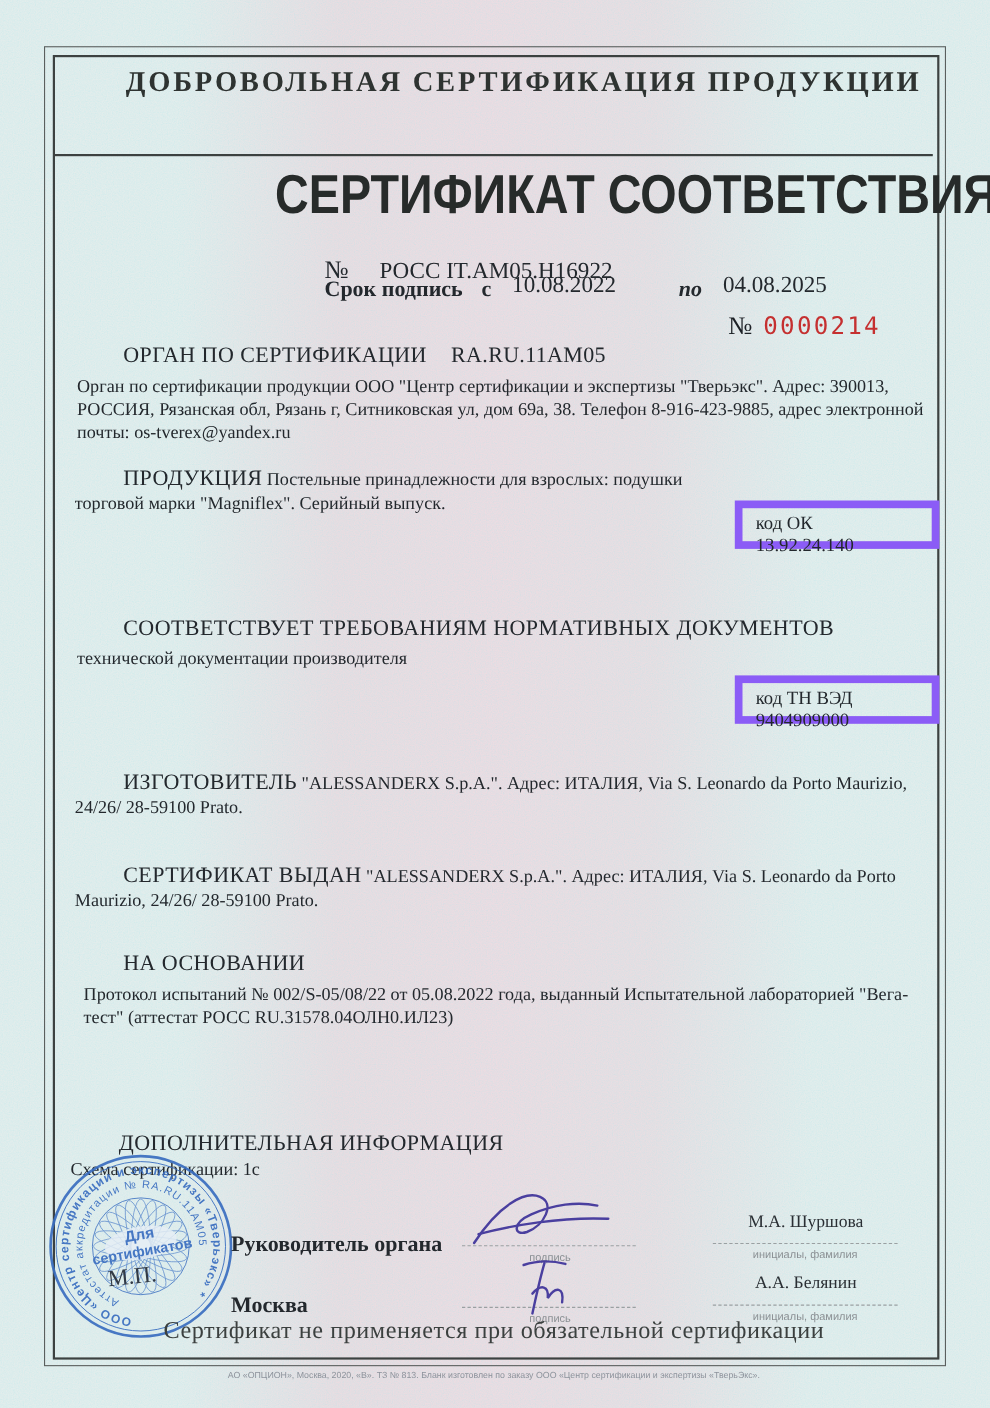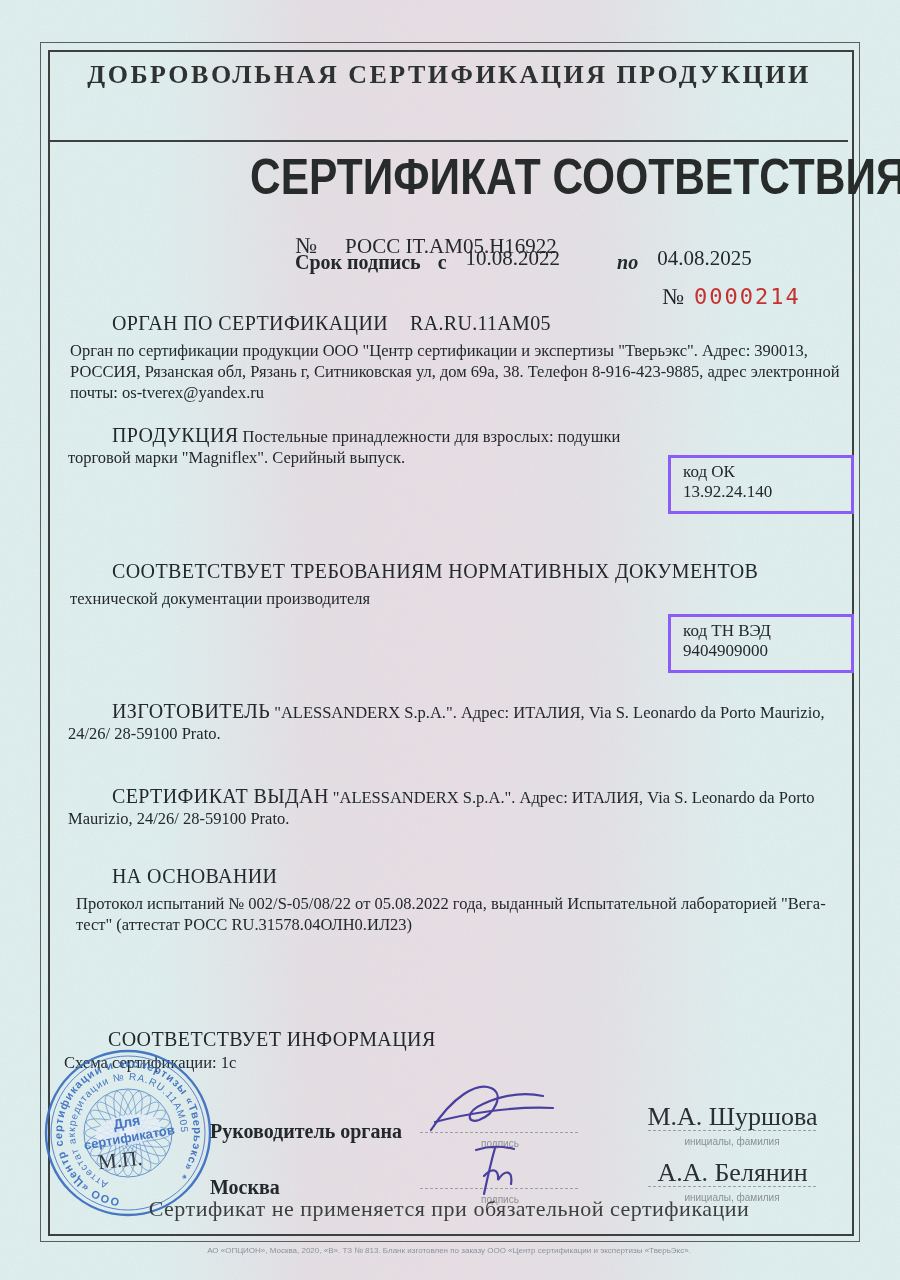--- a/index.html
+++ b/index.html
@@ -11,44 +11,44 @@
       rgba(241,210,220,.62) 50%, rgba(238,205,215,.45) 66%, rgba(236,205,214,0) 82%);}
   svg.noise{position:absolute;inset:0;width:100%;height:100%;opacity:.5;}
   .border-outer{position:absolute;left:40px;top:42px;width:818px;height:1198px;
     border:1px solid #5a5f5e;}
   .border-inner{position:absolute;left:48px;top:50px;width:802px;height:1182px;
     border:2px solid #3c4140;}
   .hdr-divider{position:absolute;left:50px;top:140px;width:798px;height:0;
     border-top:2px solid #3c4140;}
   .abs{position:absolute;}
   .hdr-top{left:50px;top:60px;width:798px;text-align:center;
-    font-size:26px;font-weight:bold;letter-spacing:2.5px;color:#2e3331;}
+    font-size:26px;font-weight:bold;letter-spacing:2.5px;color:#2e3331;padding-left:27px;}
   .title{left:250px;top:148px;width:710px;font-family:"Liberation Sans",sans-serif;
     font-weight:bold;font-size:50px;letter-spacing:0;color:#272b2a;
     transform:scaleX(.85);transform-origin:left top;white-space:nowrap;}
   .no-line{left:295px;top:213px;font-size:21px;color:#23282d;margin-top:20px;}
   .no-line .nosign{font-size:23px;margin-right:28px;}
   .validity{left:295px;top:250px;font-size:20px;color:#23282d;}
   .validity b{font-weight:bold;}
   .validity .date{font-size:21px;position:relative;top:-4px;}
   .blankno{left:662px;top:284px;font-size:23px;color:#1d2126;}
   .blankno .digits{font-family:"DejaVu Sans Mono",monospace;color:#c53030;
     letter-spacing:2px;font-size:22px;margin-left:10px;}
   .sec-label{font-weight:normal;font-size:20px;letter-spacing:.4px;color:#23282d;margin-left:44px;}
   .sec-code{font-size:20px;color:#23282d;font-weight:normal;letter-spacing:.3px;}
   .body-text{font-size:16.5px;line-height:21px;color:#23282d;}
   .inline-text{font-size:16.5px;line-height:21px;color:#23282d;font-weight:normal;letter-spacing:0;}
-  .codebox{position:absolute;left:668px;width:186px;height:59px;
-    border:3px solid #8b5cf6;padding:4px 0 0 12px;box-sizing:border-box;
+  .codebox{position:absolute;left:668px;width:186px;height:44px;
+    border:7px solid #8b5cf6;padding:4px 0 0 12px;box-sizing:border-box;
     font-size:17px;line-height:20px;color:#23282d;}
   .sig-label{font-size:20px;font-weight:bold;color:#23282d;}
   .dashline{position:absolute;border-bottom:1.5px dashed #9aa0a2;height:0;}
   .tiny-cap{position:absolute;font-family:"Liberation Sans",sans-serif;
     font-size:10px;color:#8b9094;text-align:center;}
-  .sig-name{position:absolute;font-size:26px;color:#2a2f34;text-align:center;}
+  .sig-name{position:absolute;font-size:16px;color:#2a2f34;text-align:center;}
   .disclaimer{left:50px;top:1196px;width:798px;text-align:center;
     font-size:22px;color:#3b403f;letter-spacing:.5px;}
   .fineprint{left:50px;top:1246px;width:798px;text-align:center;
     font-family:"Liberation Sans",sans-serif;font-size:8px;color:#8d939c;}
   .mp{font-size:21px;color:#323a46;transform:rotate(-6deg);}
   .stamp-wrap{left:33px;top:1038px;width:190px;height:190px;opacity:.92;}
   .sig-svg{position:absolute;}
 </style>
 </head>
 <body>
@@ -114,21 +114,21 @@
 </div>
 
 <div class="abs" style="left:68px;top:785px;width:760px;">
   <span class="sec-label">СЕРТИФИКАТ ВЫДАН</span>
   <span class="inline-text">"ALESSANDERX S.p.A.". Адрес: ИТАЛИЯ, Via S. Leonardo da Porto Maurizio, 24/26/ 28-59100 Prato.</span>
 </div>
 
 <div class="abs sec-label" style="left:68px;top:865px;">НА ОСНОВАНИИ</div>
 <div class="abs body-text" style="left:76px;top:893px;width:772px;">Протокол испытаний № 002/S-05/08/22 от 05.08.2022 года, выданный Испытательной лабораторией "Вега-тест" (аттестат РОСС RU.31578.04ОЛН0.ИЛ23)</div>
 
-<div class="abs sec-label" style="left:64px;top:1028px;">СООТВЕТСТВУЕТ ИНФОРМАЦИЯ</div>
+<div class="abs sec-label" style="left:64px;top:1028px;">ДОПОЛНИТЕЛЬНАЯ ИНФОРМАЦИЯ</div>
 <div class="abs body-text" style="left:64px;top:1052px;">Схема сертификации: 1с</div>
 
 <div class="abs stamp-wrap">
   <svg width="190" height="190" viewBox="0 0 190 190" xmlns="http://www.w3.org/2000/svg">
     <g stroke="#3a6ec0" fill="none">
       <circle cx="95" cy="95" r="82" stroke-width="2.4"></circle>
       <circle cx="95" cy="95" r="77" stroke-width="0.9"></circle>
       <circle cx="95" cy="95" r="44" stroke-width="0.8"></circle>
     </g>
     <g stroke="#4a7cc8" fill="none" stroke-width="0.7" opacity="0.85">

